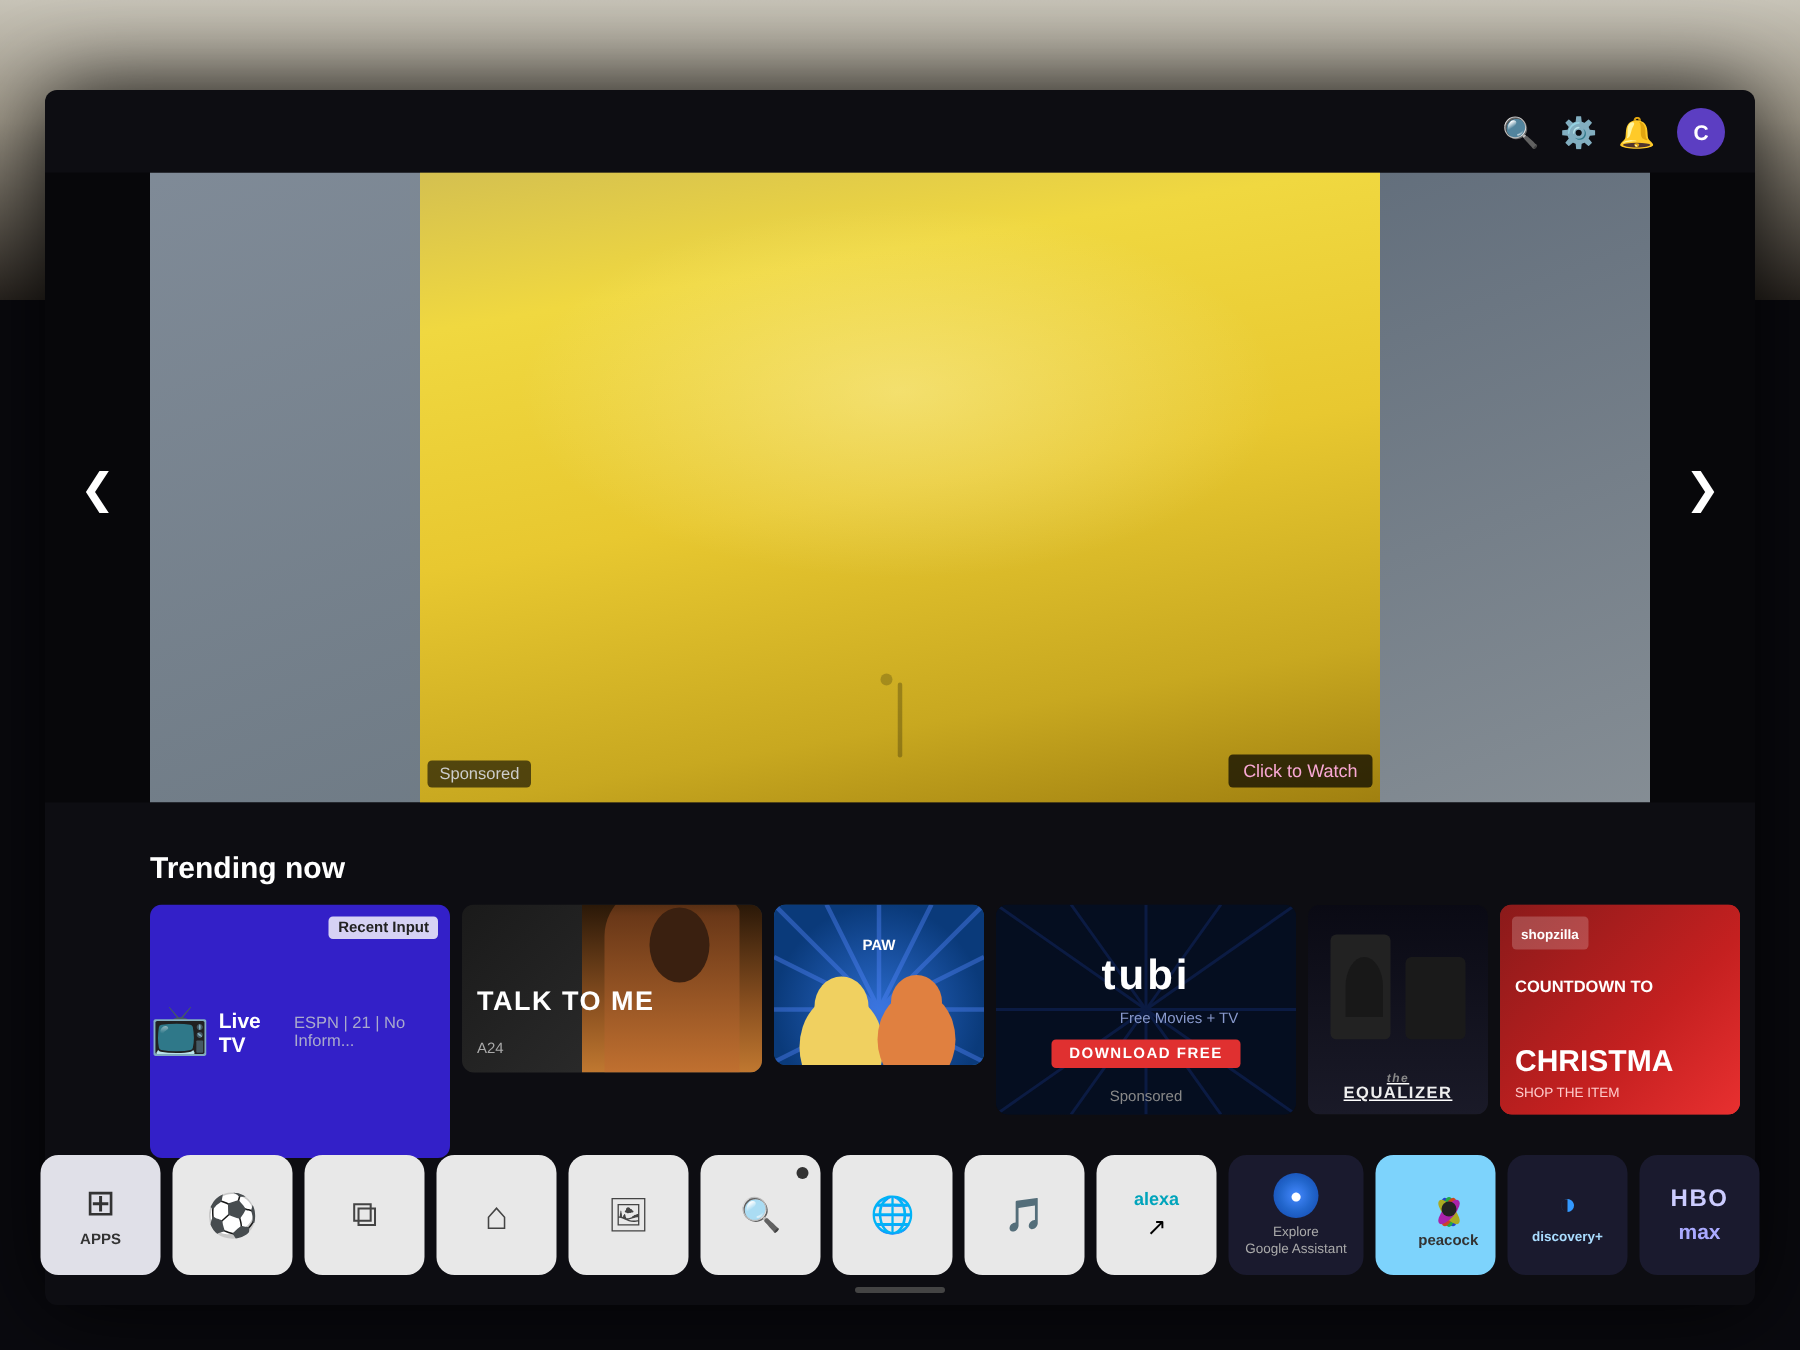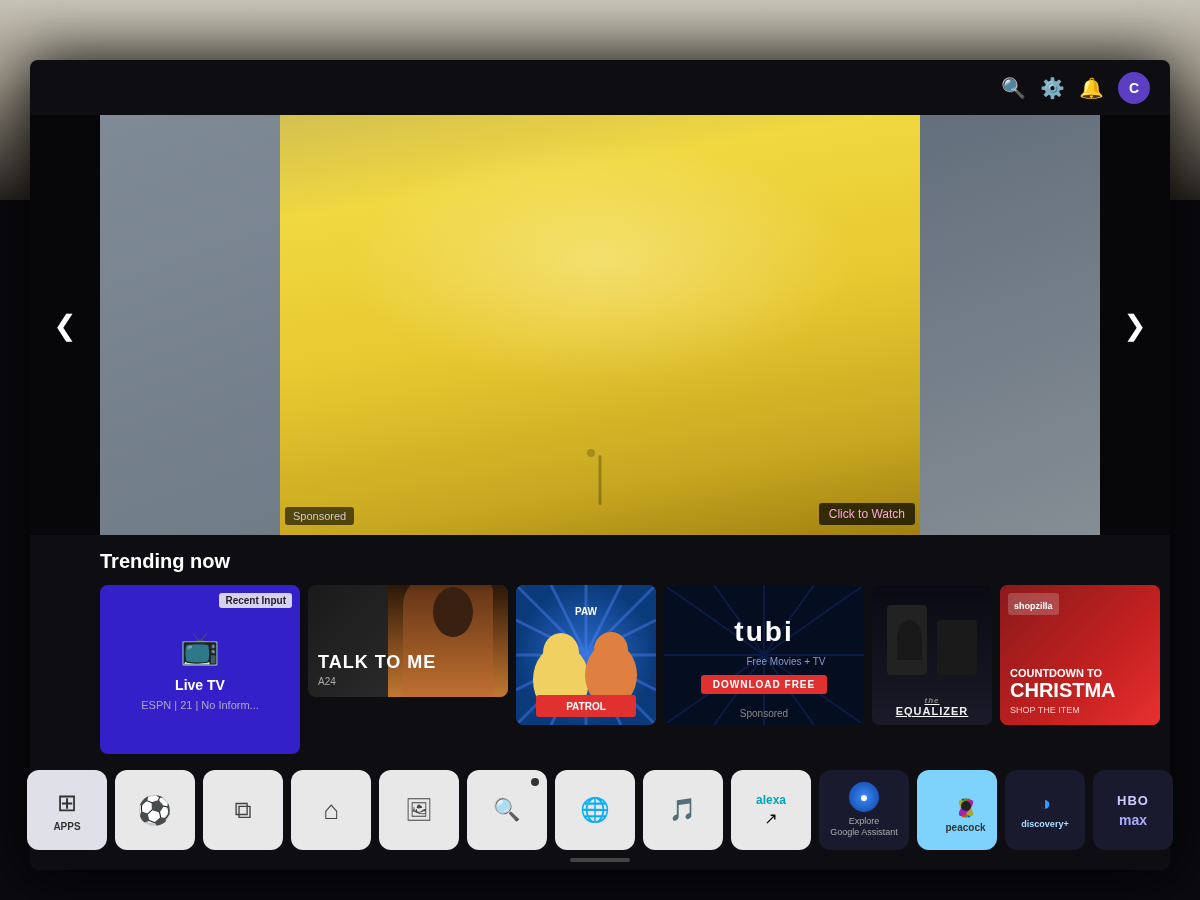--- a/index.html
+++ b/index.html
@@ -149,21 +149,21 @@
       background: rgba(0,0,0,0.4);
       color: white;
       font-size: 28px;
       cursor: pointer;
       flex-shrink: 0;
     }
 
     
     .trending-section {
       position: absolute;
-      top: 490px;
+      top: 508px;
       left: 0;
       right: 0;
     }
 
     .trending-title {
       color: #ffffff;
       font-size: 20px;
       font-weight: 600;
       padding: 0 70px;
       margin-bottom: 12px;
@@ -183,21 +183,21 @@
       flex-shrink: 0;
       cursor: pointer;
       position: relative;
     }
 
     .card-live-tv {
       width: 200px;
       height: 169px;
       background: #3320c8;
       display: flex;
-      flex-direction: column;
+      flex-direction: row;
       align-items: center;
       justify-content: center;
       gap: 6px;
     }
 
     .recent-input-badge {
       position: absolute;
       top: 8px;
       right: 8px;
       background: #ffffffcc;
@@ -252,26 +252,26 @@
       color: white;
       font-size: 18px;
       font-weight: 800;
       line-height: 1.1;
       letter-spacing: 1px;
     }
 
     .talk-studio {
       color: #aaa;
       font-size: 10px;
-      margin-top: 3px;
+      margin-top: 16px;
     }
 
     .card-paw-patrol {
       width: 140px;
-      height: 140px;
+      height: 107px;
       background: linear-gradient(135deg, #1a6abc 0%, #0a4a8c 50%, #2a7acc 100%);
       position: relative;
       overflow: hidden;
       display: flex;
       align-items: center;
       justify-content: center;
     }
 
     .card-tubi {
       width: 200px;
@@ -588,21 +588,21 @@
 
       <div class="card card-christmas">
         <div style="position:absolute;top:0;left:0;right:0;bottom:0;background:linear-gradient(135deg,#8a1a1a 0%,#c42020 60%,#e83030 100%);"></div>
 
         <div style="position:absolute;top:8px;left:8px;background:rgba(255,255,255,0.2);border-radius:3px;padding:2px 6px;">
           <span style="color:white;font-size:9px;font-weight:700;margin-top:38px;">shopzilla</span>
         </div>
         <div style="position:relative;z-index:2;">
           <div class="christmas-text">
             <div style="font-size:11px;">COUNTDOWN TO</div>
-            <div style="font-size:20px;">CHRISTMA</div>
+            <div style="font-size:20px;margin-top:33px;">CHRISTMA</div>
           </div>
           <div class="christmas-sub">
             <span>SHOP THE ITEM</span>
           </div>
         </div>
       </div>
 
     </div>
   </div>
 
@@ -668,21 +668,21 @@
       </div>
       <span style="font-size:10px;color:#333;font-weight:700;">peacock</span>
     </div>
 
     <div class="app-btn" style="background:#1a1a2e;">
       <div style="font-size:20px;color:#3399ff;">◑</div>
       <span style="font-size:9px;color:#aaddff;font-weight:700;text-align:center;">discovery+</span>
     </div>
 
     <div class="app-btn" style="background:#1a1a2e;">
-      <span style="font-size:13px;color:#ccccff;font-weight:900;letter-spacing:1px;">HBO</span>
+      <span style="font-size:16px;color:#ccccff;font-weight:900;letter-spacing:1px;">HBO</span>
       <span style="font-size:14px;color:#aaaaff;font-weight:900;">max</span>
     </div>
 
   </div>
 
   <div class="scroll-indicator"></div>
 
 </div>
 
 </body></html>

